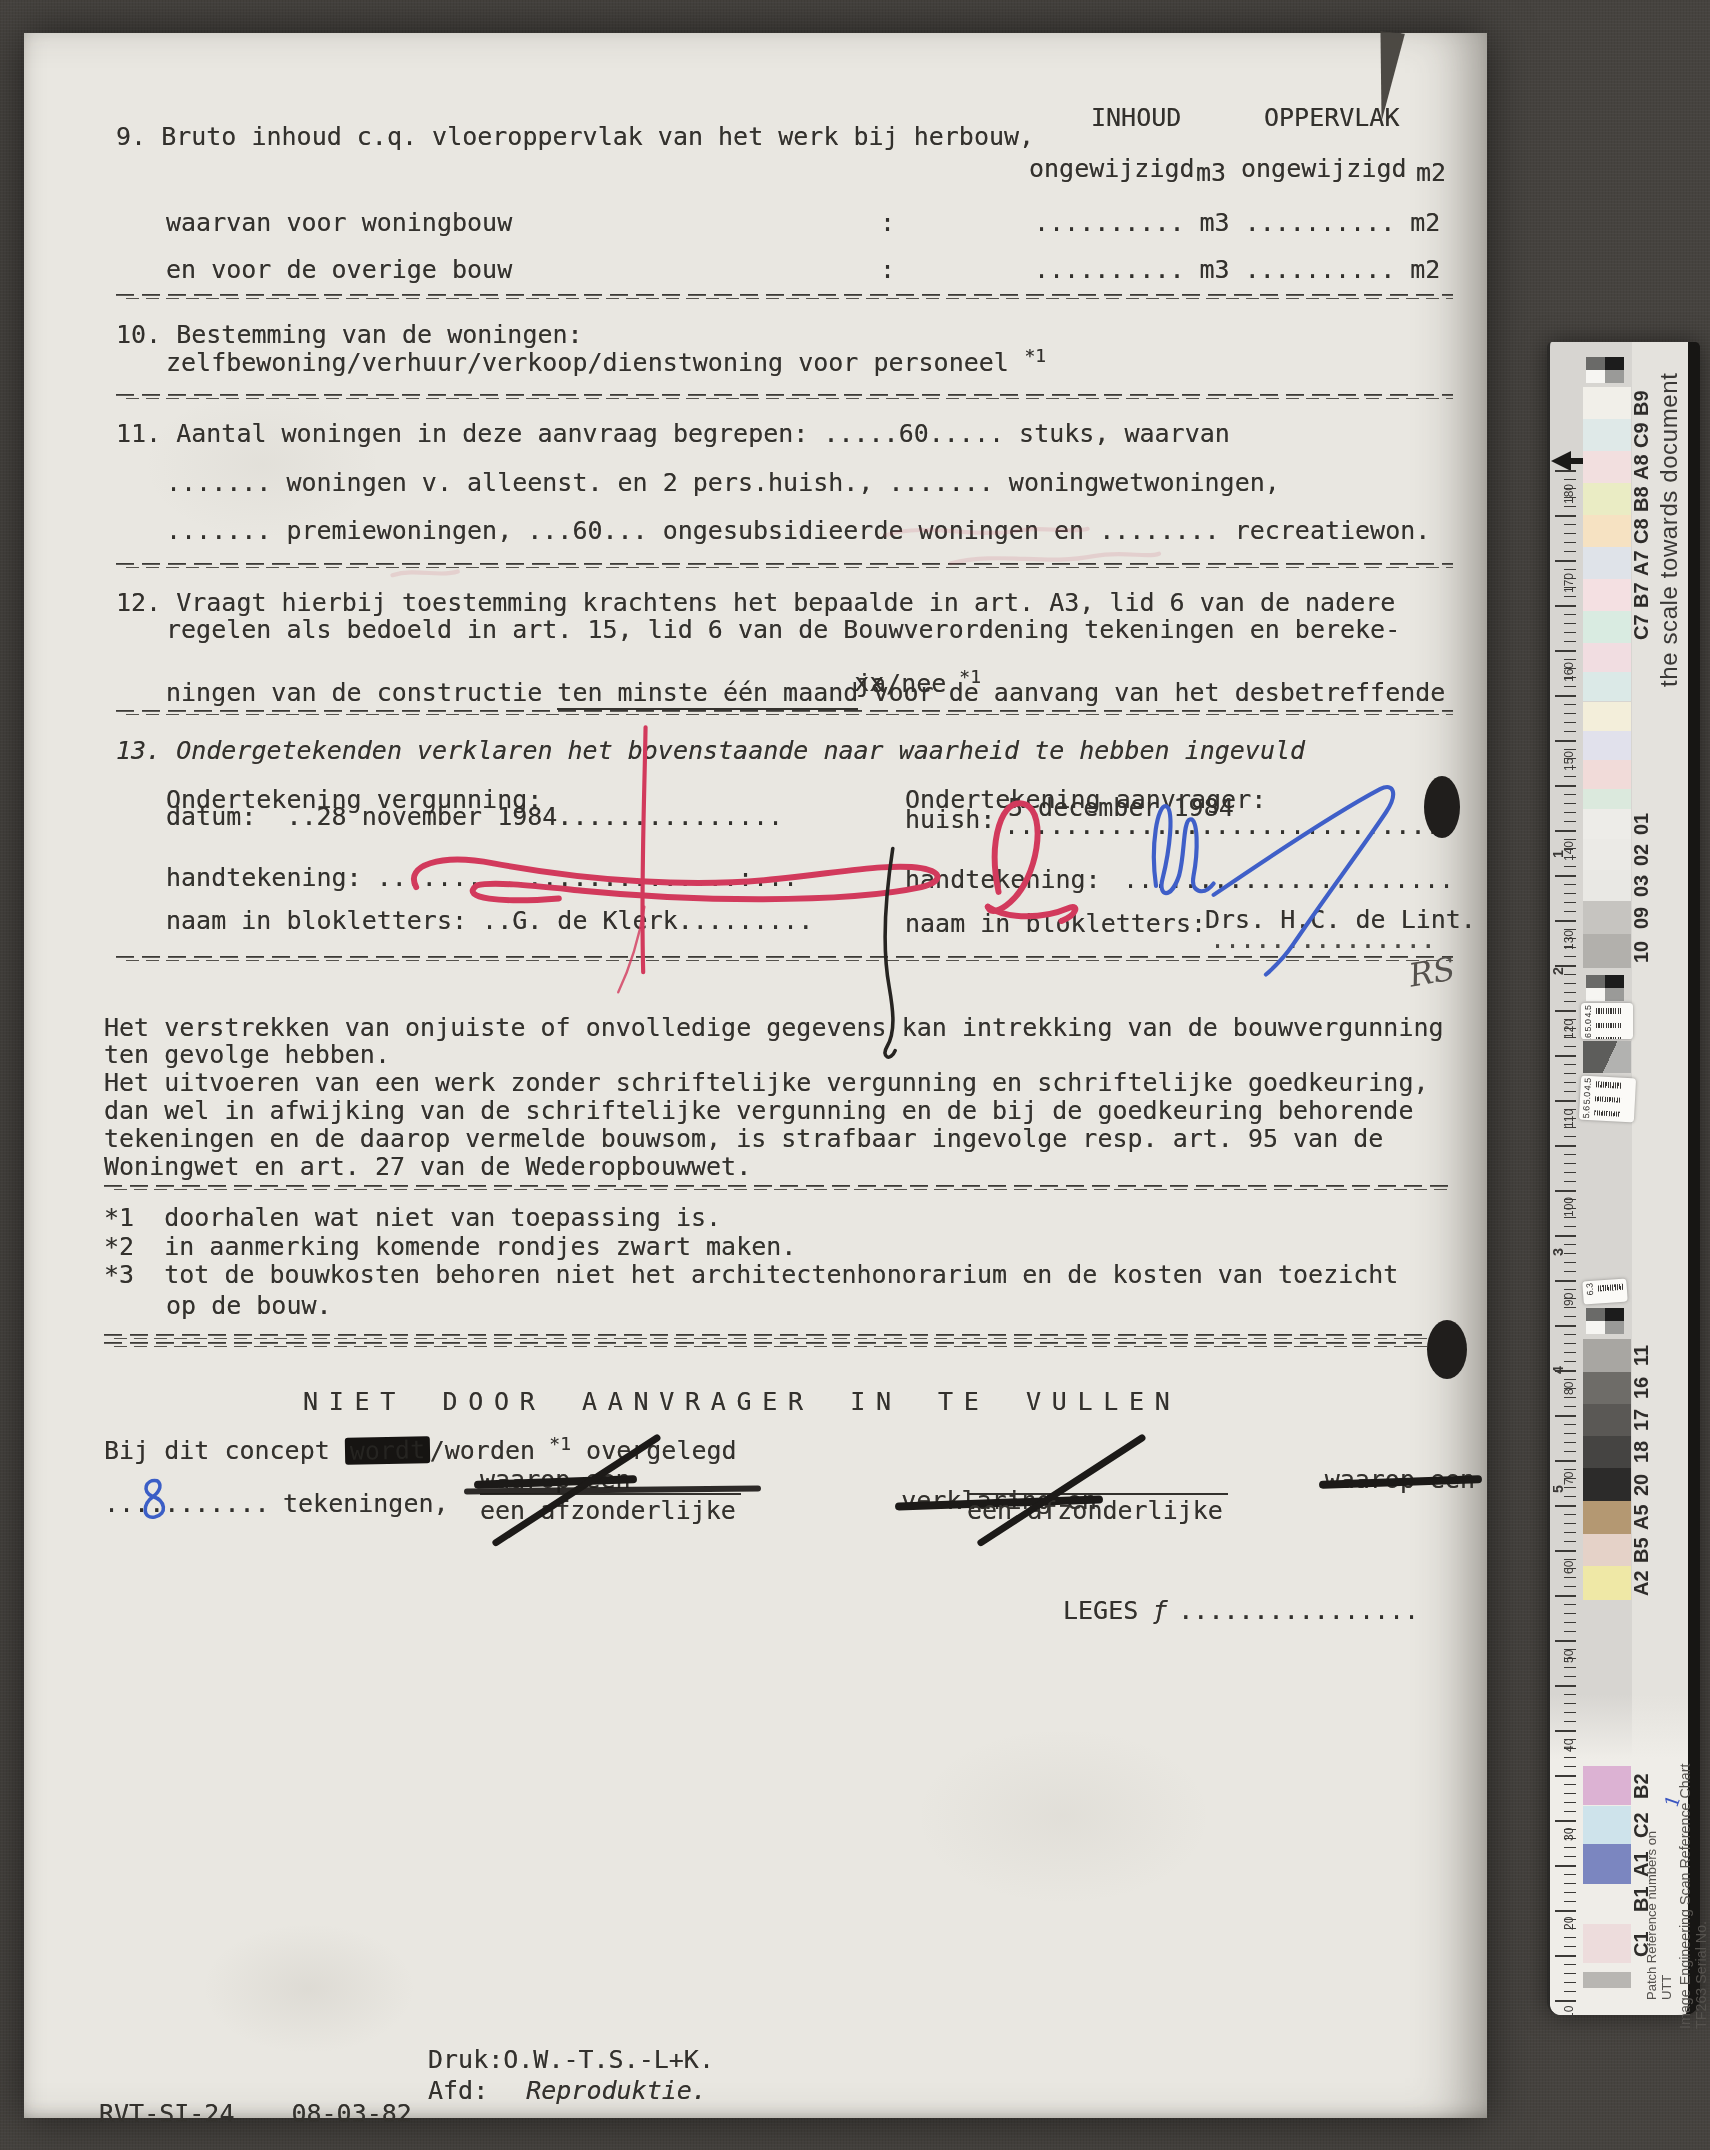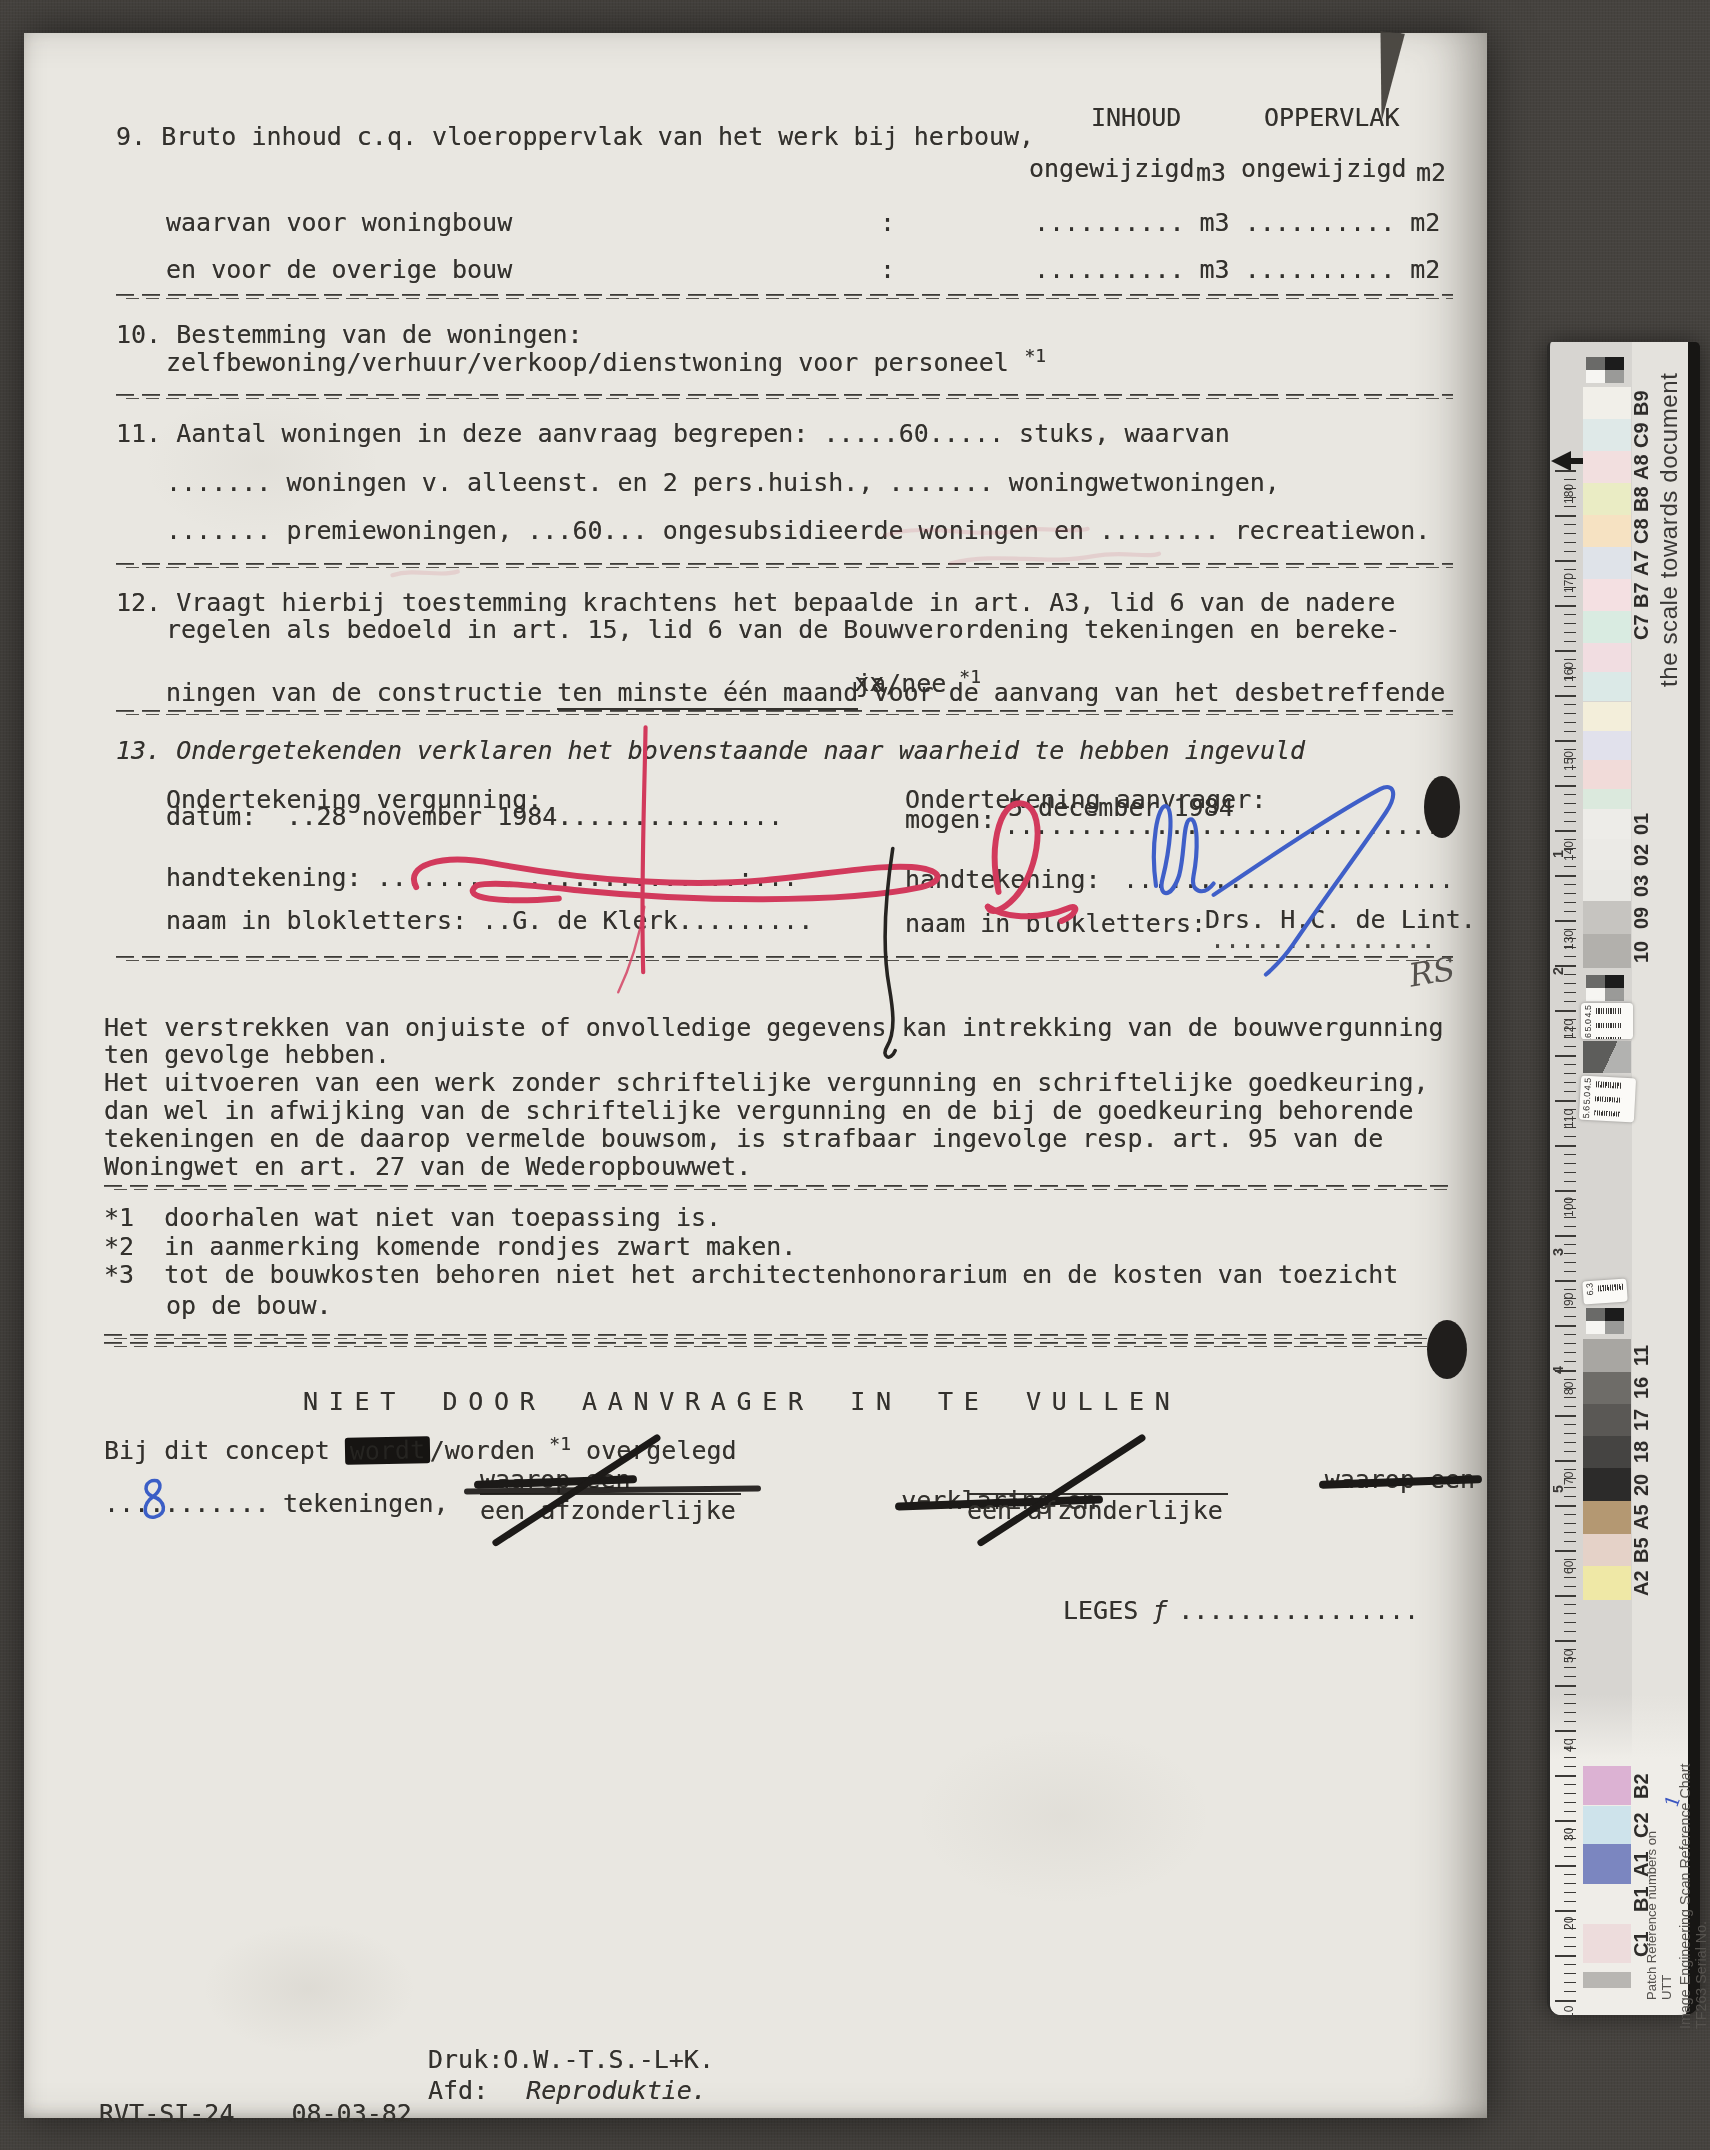--- a/index.html
+++ b/index.html
@@ -126,21 +126,21 @@
   <div class="t" style="left:832px;top:637px;"><span class="xover"><span>ja</span><span class="xmark">xx</span></span><span>/nee</span><span class="sup" style="margin-left:13px;">*1</span></div>
 
   <div class="sep" style="left:92px;top:677px;width:1337px;"></div>
 
   
   <div class="t" style="left:92px;top:704px;font-style:italic;">13. Ondergetekenden verklaren het bovenstaande naar waarheid te hebben ingevuld</div>
   <div class="t" style="left:142px;top:753px;">Ondertekening vergunning:</div>
   <div class="t" style="left:881px;top:753px;">Ondertekening aanvrager:</div>
 
   <div class="t" style="left:142px;top:770px;">datum:  ..28 november 1984...............</div>
-  <div class="t" style="left:881px;top:773px;">mogen:</div>
+  <div class="t" style="left:881px;top:773px;">huish:</div>
   <div class="t" style="left:984px;top:761px;">5 december 1984</div>
   <div class="t" style="left:980px;top:779px;">..............................</div>
 
   <div class="t" style="left:142px;top:831px;">handtekening: ........................:...</div>
   <div class="t" style="left:881px;top:833px;">handtekening:</div>
   <div class="t" style="left:1099px;top:833px;">......................</div>
 
   <div class="t" style="left:142px;top:874px;">naam in blokletters: ..G. de Klerk.........</div>
   <div class="t" style="left:881px;top:877px;">naam in blokletters:</div>
   <div class="t" style="left:1186px;top:893px;color:#4a4843;">...............</div>

